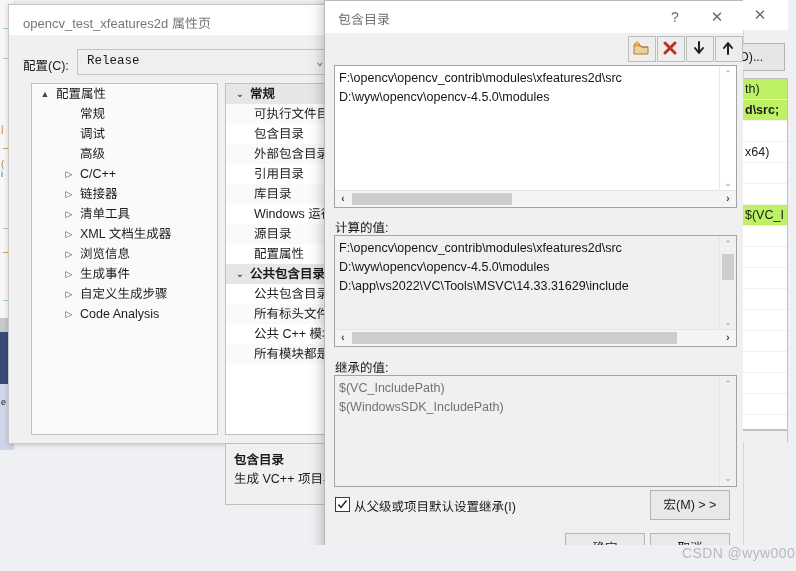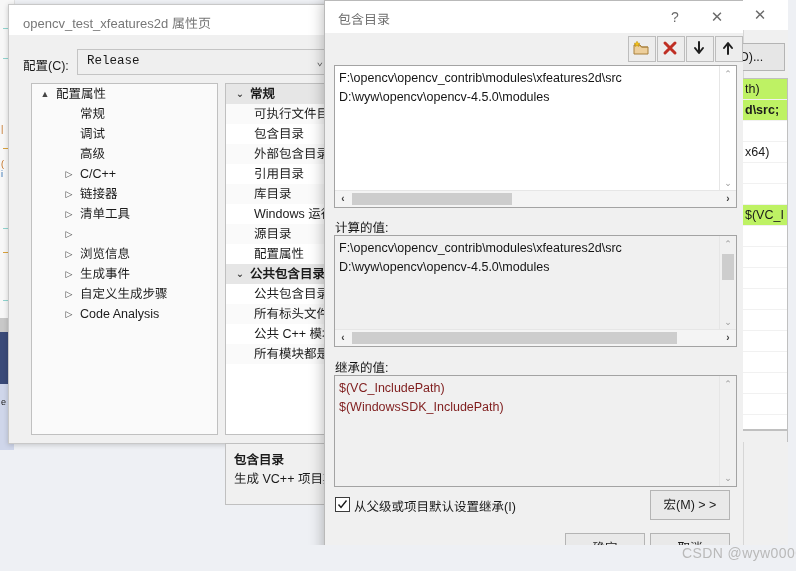--- a/index.html
+++ b/index.html
@@ -105,21 +105,21 @@
 
   .seclabel{font-size:12.5px;color:#141414;}
   #lbl-computed{left:10px;top:216px;}
   #computed{left:9px;top:234px;width:401px;height:110px;background:#f0f0f0;border:1px solid #a3a3a3;}
   #computed .lines{position:absolute;left:4px;top:3px;right:18px;}
   #computed .ln{height:19px;line-height:19px;font-size:12.5px;white-space:nowrap;color:#141414;}
 
   #lbl-inherited{left:10px;top:356px;}
   #inherited{left:9px;top:374px;width:401px;height:110px;background:#f0f0f0;border:1px solid #a3a3a3;}
   #inherited .lines{position:absolute;left:4px;top:3px;right:18px;}
-  #inherited .ln{height:19px;line-height:19px;font-size:12.5px;white-space:nowrap;color:#7f1d1d;}
+  #inherited .ln{height:19px;line-height:19px;font-size:12.5px;white-space:nowrap;color:#737373;}
 
   #inheritrow{left:10px;top:494px;width:300px;height:20px;}
   #chk{position:absolute;left:0;top:2px;width:13px;height:13px;background:#fff;border:1px solid #3c3c3c;}
   #chk svg{position:absolute;left:1px;top:1px;}
   #inheritrow .lbl{position:absolute;left:19px;top:1px;font-size:12.5px;white-space:nowrap;}
 
   #macro-btn{left:325px;top:489px;width:78px;height:28px;background:#e9e9e9;border:1px solid #b4b4b4;
              text-align:center;line-height:28px;font-size:12.5px;}
   #ok-btn{left:240px;top:532px;width:78px;height:28px;background:#e9e9e9;border:1px solid #b4b4b4;
           text-align:center;line-height:28px;font-size:12.5px;}
@@ -217,20 +217,21 @@
       <div class="tnode lvl1">
         <span class="tw">▷</span>
         <span class="tl">链接器</span>
       </div>
       <div class="tnode lvl1">
         <span class="tw">▷</span>
         <span class="tl">清单工具</span>
       </div>
       <div class="tnode lvl1">
         <span class="tw">▷</span>
+        <span class="tl">XML 文档生成器</span>
       </div>
       <div class="tnode lvl1">
         <span class="tw">▷</span>
         <span class="tl">浏览信息</span>
       </div>
       <div class="tnode lvl1">
         <span class="tw">▷</span>
         <span class="tl">生成事件</span>
       </div>
       <div class="tnode lvl1">
@@ -344,20 +345,21 @@
       <div class="ar rt">›</div>
     </div>
   </div>
 
   <div id="lbl-computed" class="abs seclabel">计算的值:</div>
 
   <div id="computed" class="abs">
     <div class="lines">
         <div class="ln">F:\opencv\opencv_contrib\modules\xfeatures2d\src</div>
         <div class="ln">D:\wyw\opencv\opencv-4.5.0\modules</div>
+        <div class="ln">D:\app\vs2022\VC\Tools\MSVC\14.33.31629\include</div>
       </div>
     <div class="vsb" style="background:#f0f0f0;">
       <div class="ar up">⌃</div>
       <div class="thumb" style="top:18px;height:26px;"></div>
       <div class="ar dn">⌄</div>
     </div>
     <div class="hsb">
       <div class="ar lf">‹</div>
       <div class="thumb" style="left:17px;width:325px;"></div>
       <div class="ar rt">›</div>

